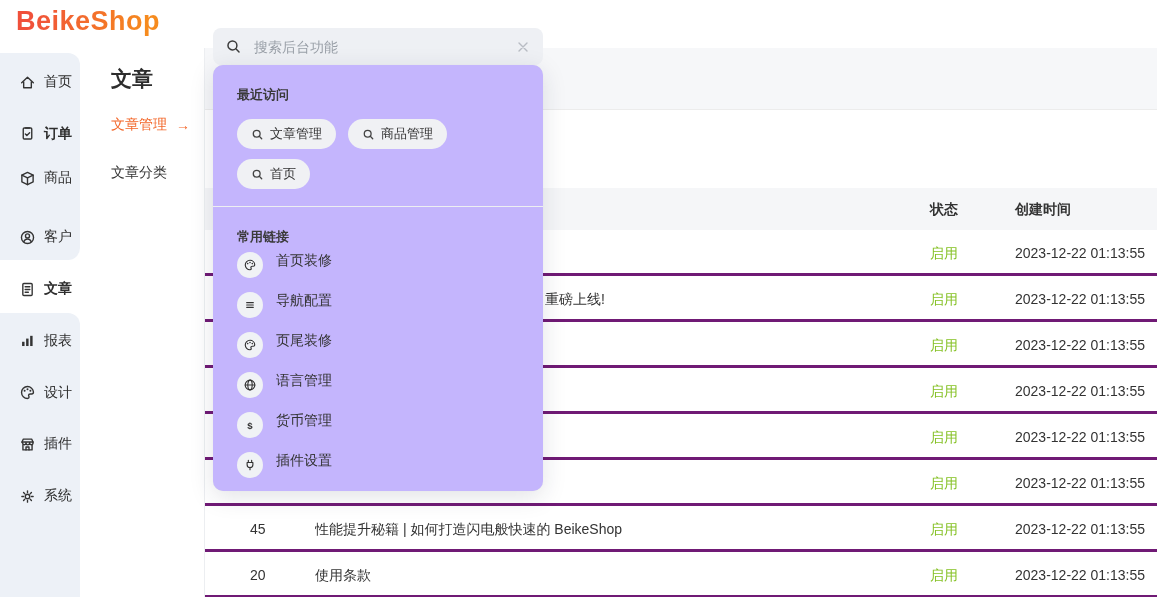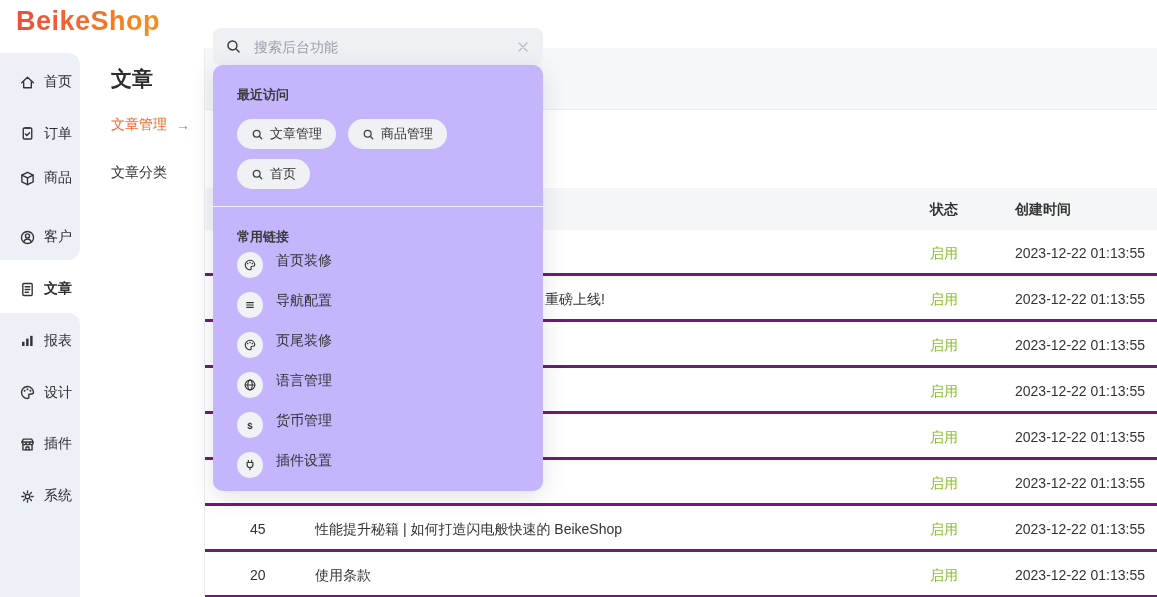--- a/index.html
+++ b/index.html
@@ -120,21 +120,21 @@
     <div id="nav-items">
         <div class="nav-item" style="top: 14px;">
     <span class="nicon">
             <svg width="17" height="17" viewBox="0 0 16 16" fill="none" stroke="#333" stroke-width="1.3" stroke-linecap="round" stroke-linejoin="round">
               <path d="M2.5 8.3 L8 3 l5.5 5.3"></path>
               <path d="M4.4 7.4 V13 h7.2 V7.4"></path>
             </svg>
           </span>
     <span class="nlabel">首页</span>
   </div>
-        <div class="nav-item" style="top: 65.75px;">
+        <div class="nav-item" style="top: 65.75px; font-weight: bold;">
     <span class="nicon">
             <svg width="17" height="17" viewBox="0 0 16 16" fill="none" stroke="#333" stroke-width="1.3" stroke-linecap="round" stroke-linejoin="round">
               <rect x="4" y="2.8" width="8" height="10.4" rx="1"></rect>
               <path d="M6.2 2.8 h3.6"></path>
               <path d="M6 8.4 l1.4 1.4 L10 7.2"></path>
             </svg>
           </span>
     <span class="nlabel">订单</span>
   </div>
         <div class="nav-item" style="top: 110px;">

